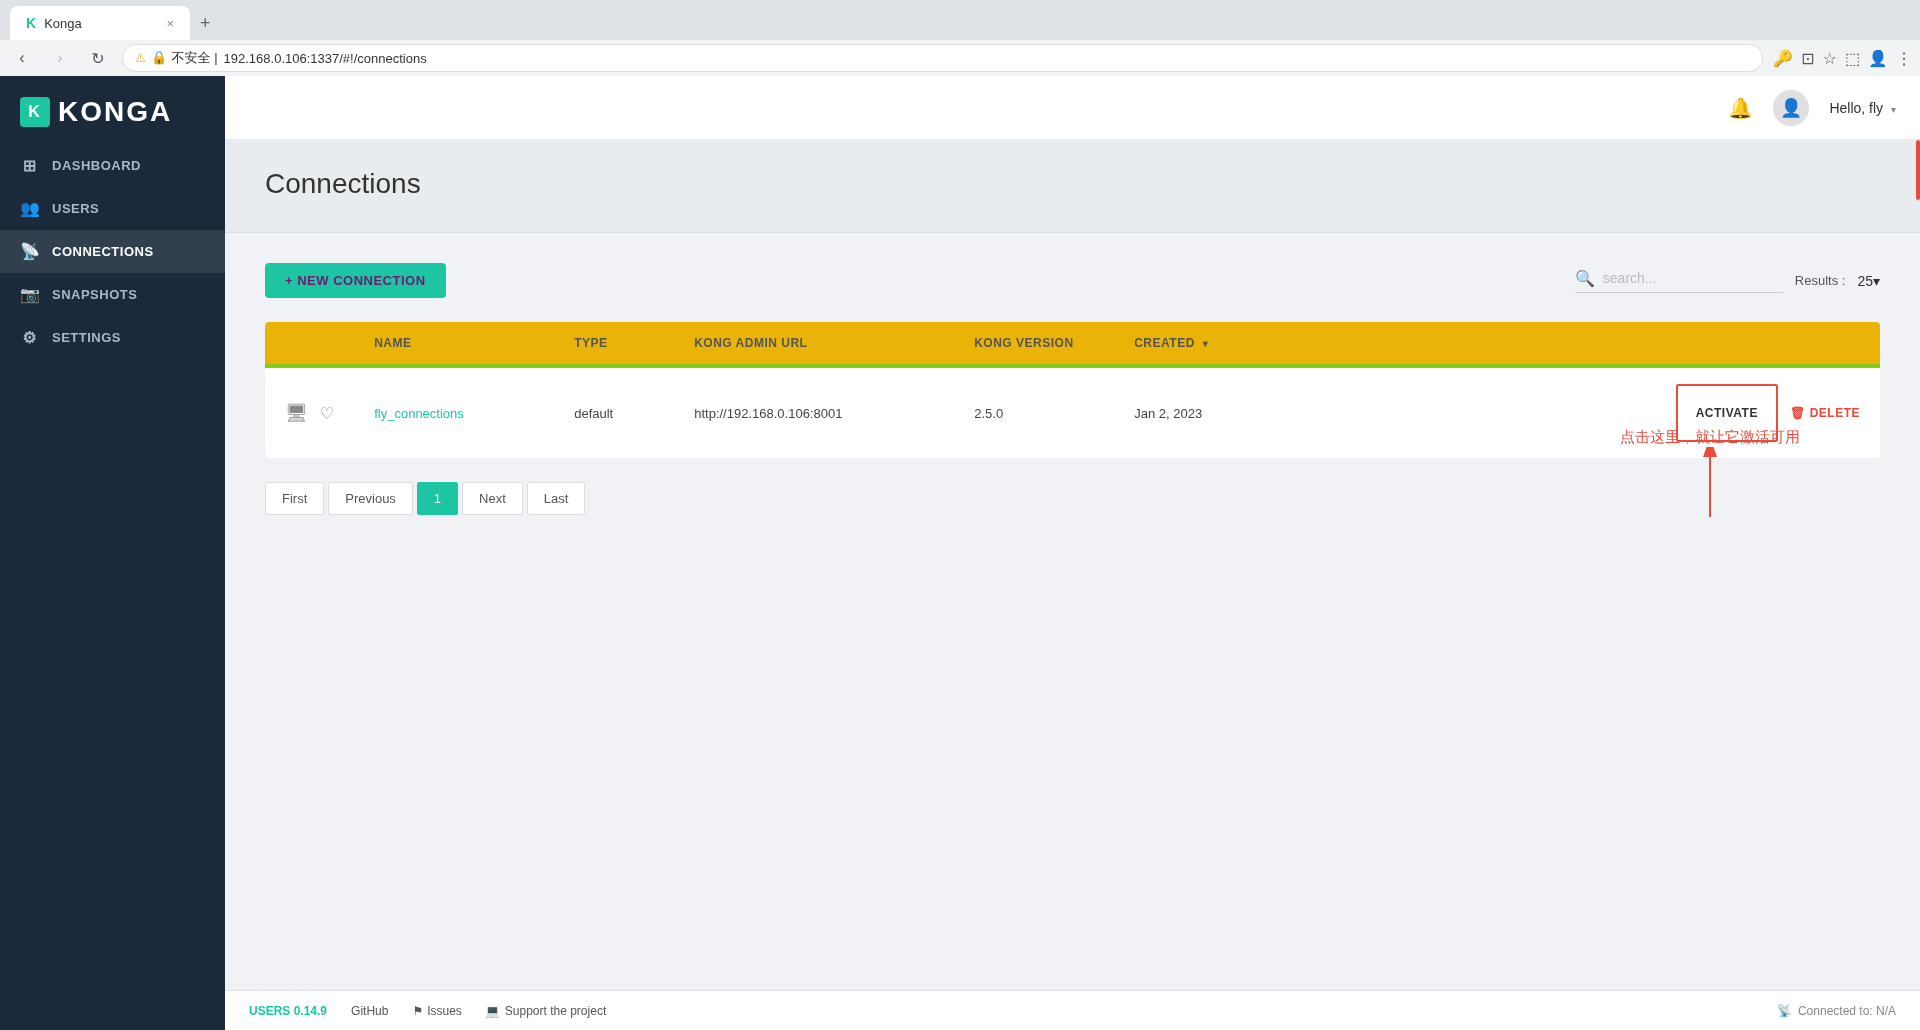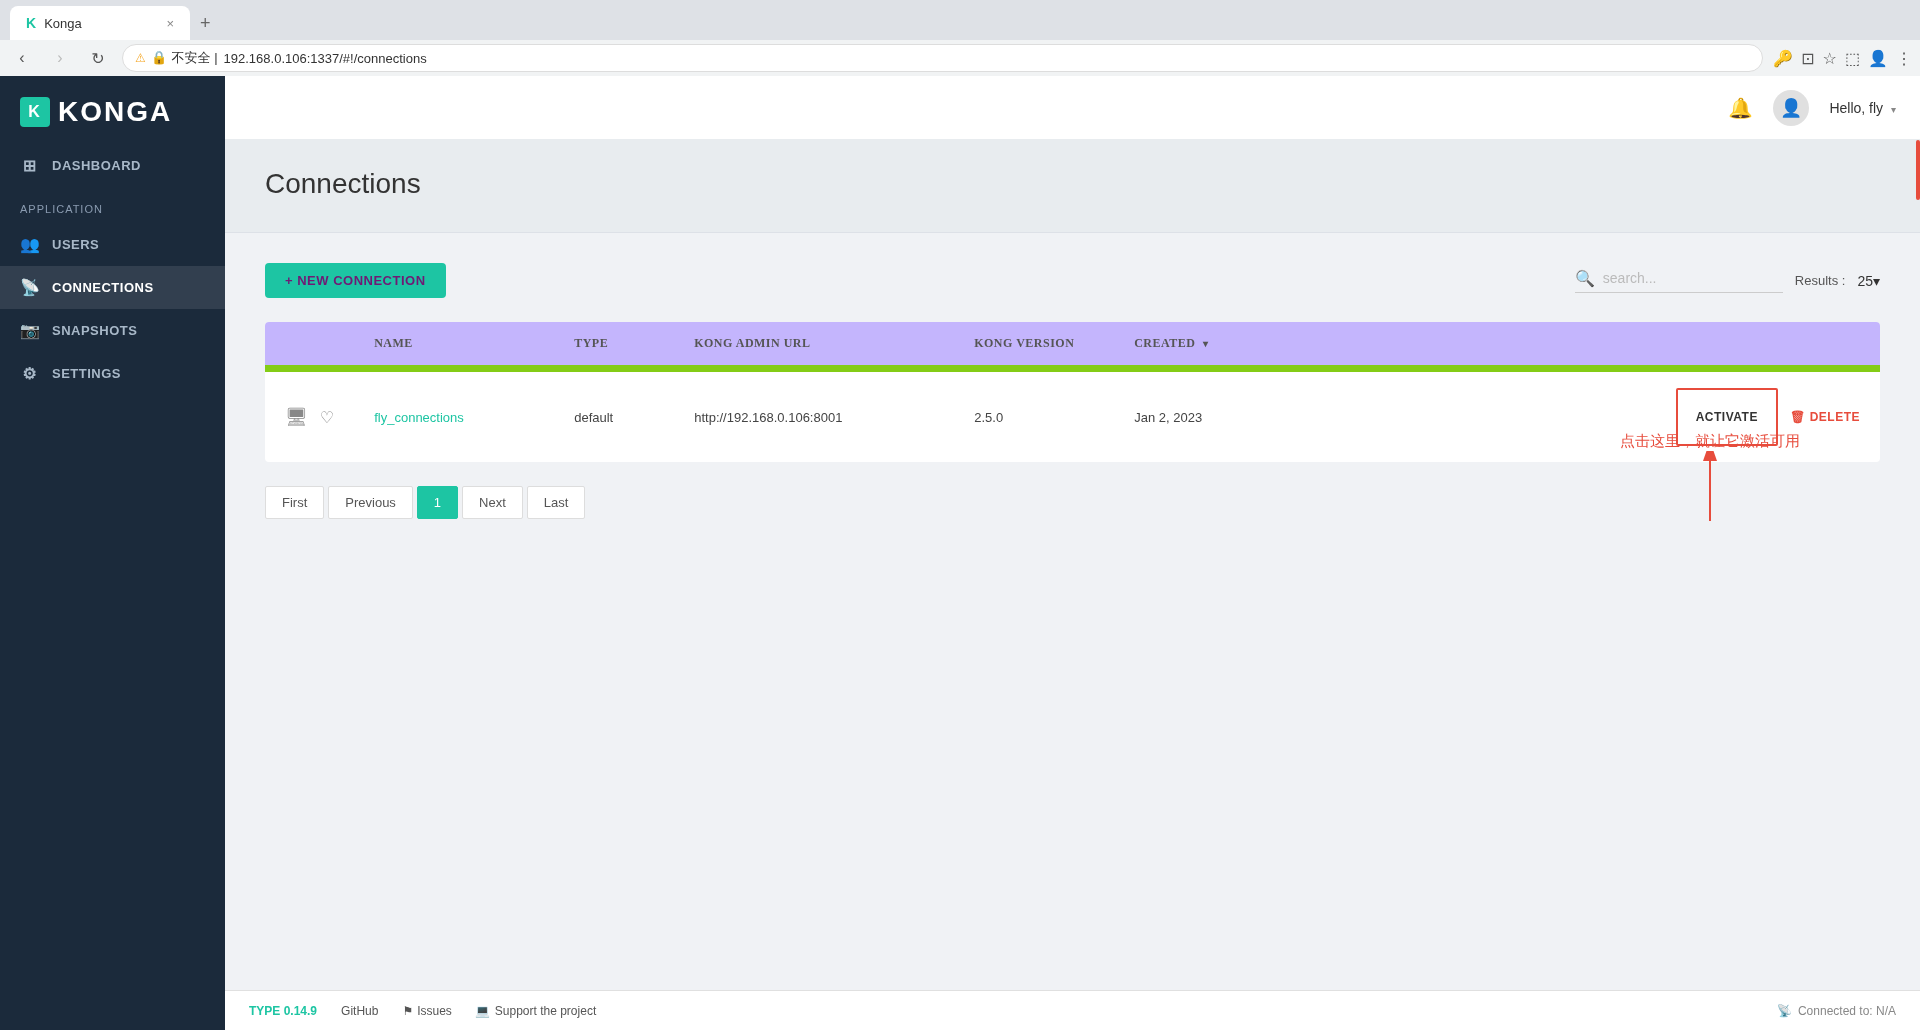--- a/index.html
+++ b/index.html
@@ -295,23 +295,22 @@
       border-radius: 4px;
       overflow: hidden;
     }
     .connections-table th {
       text-align: left;
       padding: 14px 20px;
       font-size: 12px;
       font-weight: 700;
       color: #555;
       letter-spacing: 0.5px;
-      border-bottom: 7px solid #84cc16;
-      background: #c4b5fd;
-      font-family: Liberation Serif, serif;
+      border-bottom: 4px solid #84cc16;
+      background: #eab308;
     }
     .connections-table th.sortable {
       cursor: pointer;
     }
     .connections-table td {
       padding: 16px 20px;
       font-size: 13px;
       color: #444;
       border-bottom: 1px solid #f0f0f0;
       vertical-align: middle;
@@ -482,21 +481,20 @@
     <div class="sidebar-logo">
       <div class="k-icon">K</div>
       <span>KONGA</span>
     </div>
 
     <div class="sidebar-item">
       <span class="item-icon">⊞</span>
       <span>DASHBOARD</span>
     </div>
 
-    <div class="sidebar-section-label">APPLICATION</div>
 
     <div class="sidebar-item">
       <span class="item-icon">👥</span>
       <span>USERS</span>
     </div>
 
     <div class="sidebar-item active">
       <span class="item-icon">📡</span>
       <span>CONNECTIONS</span>
     </div>
@@ -614,21 +612,21 @@
           <button class="page-btn">Previous</button>
           <button class="page-btn active">1</button>
           <button class="page-btn">Next</button>
           <button class="page-btn">Last</button>
         </div>
 
       </div>
     </div>
 
     <footer class="footer">
-      <span class="footer-brand">TYPE 0.14.9</span>
+      <span class="footer-brand">USERS 0.14.9</span>
       <a class="footer-link">GitHub</a>
       <div class="footer-support">
         <span>⚑</span>
         <span>Issues</span>
       </div>
       <div class="footer-support">
         <span>💻</span>
         <span>Support the project</span>
       </div>
       <div class="footer-right">

